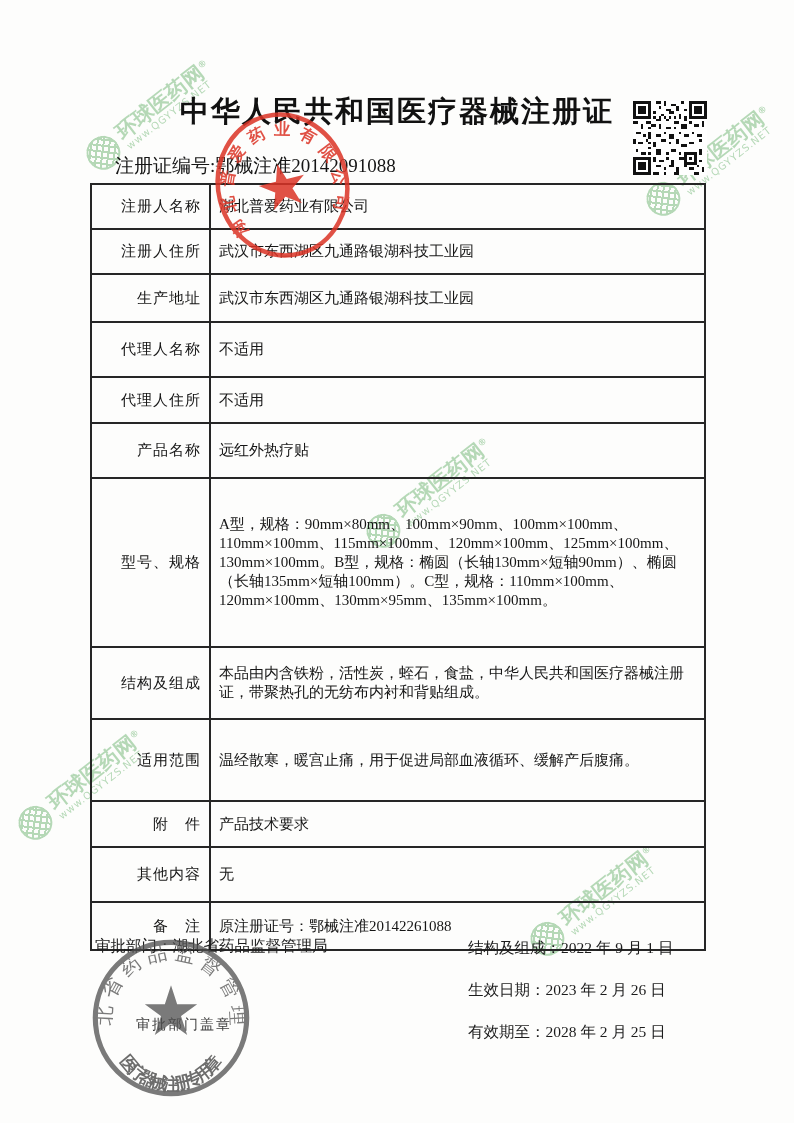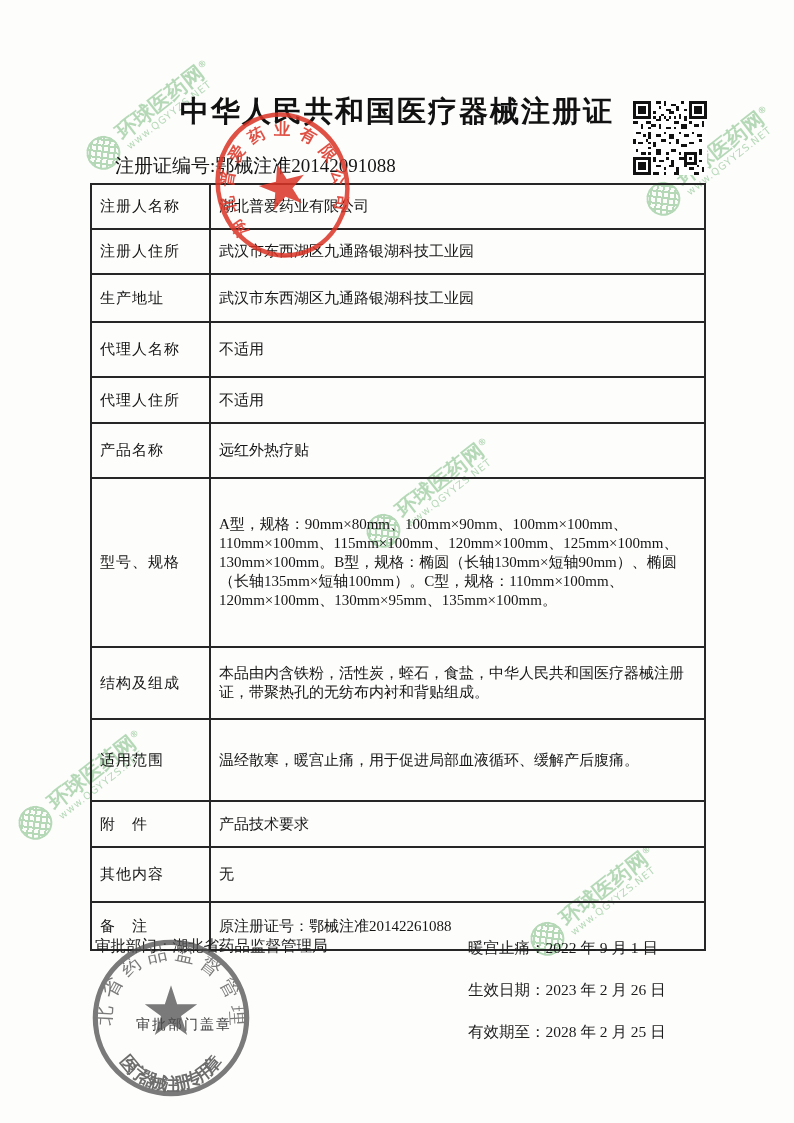--- a/index.html
+++ b/index.html
@@ -20,21 +20,21 @@
   
   .title{position:absolute;top:92px;left:0;right:0;text-align:center;z-index:1;
          font-family:"DejaVu Sans",sans-serif;font-weight:bold;font-size:29px;letter-spacing:2px;color:#111;}
   .certno{position:absolute;top:153px;left:115px;font-size:19px;z-index:1;color:#151515;}
   .qr{position:absolute;left:633px;top:101px;width:74px;height:74px;z-index:1;}
   
   table.cert{position:absolute;left:90px;top:183px;width:616px;border-collapse:collapse;
              table-layout:fixed;z-index:1;background:transparent;}
   table.cert th,table.cert td{border:2px solid #262626;padding:2px 8px;font-weight:normal;
              font-size:15px;color:#151515;}
-  table.cert th{width:101px;text-align:left;vertical-align:middle;letter-spacing:1px;}
+  table.cert th{width:101px;text-align:right;vertical-align:middle;letter-spacing:1px;}
   table.cert td{text-align:left;vertical-align:middle;line-height:19px;}
   tr.h45{height:45px}tr.h48{height:48px}tr.h47{height:55px}tr.h46{height:46px}
   tr.h169{height:169px}tr.h72{height:72px}tr.h82{height:82px}
   td.vtop{vertical-align:top;padding-top:5px;}
   
   .dept{position:absolute;left:95px;top:936px;font-size:15.5px;z-index:1;}
   .dates{position:absolute;left:468px;top:938px;font-size:15.5px;line-height:20px;z-index:1;}
   .dates div{margin-bottom:22px;white-space:nowrap;}
   .seal-note{position:absolute;left:136px;top:1016px;font-size:14px;letter-spacing:2px;color:#3c3c3c;z-index:1;}
   
@@ -242,21 +242,21 @@
       <td>原注册证号：鄂械注准20142261088</td>
     </tr>
   </tbody>
     </table>
 
   <div class="dept">
     <span>审批部门：</span><span>湖北省药品监督管理局</span>
   </div>
 
   <div class="dates">
-    <div><span>暖宫止痛：</span><span>2022 年 9 月 1 日</span></div>
+    <div><span>结构及组成：</span><span>2022 年 9 月 1 日</span></div>
     <div><span>生效日期：</span><span>2023 年 2 月 26 日</span></div>
     <div><span>有效期至：</span><span>2028 年 2 月 25 日</span></div>
   </div>
 
   <div class="seal-note">审批部门盖章</div>
 
   <svg class="stamp-red" width="145" height="158" viewBox="0 0 160 170">
     <g transform="rotate(-14 80 85)">
       <ellipse cx="80" cy="85" rx="71" ry="78" fill="none" stroke="#dc3426" stroke-width="5"></ellipse>
       <path d="M0,-1L0.5878,0.809L-0.9511,-0.309L0.9511,-0.309L-0.5878,0.809Z" transform="translate(80,88) scale(27)" fill="#dc3426"></path>

